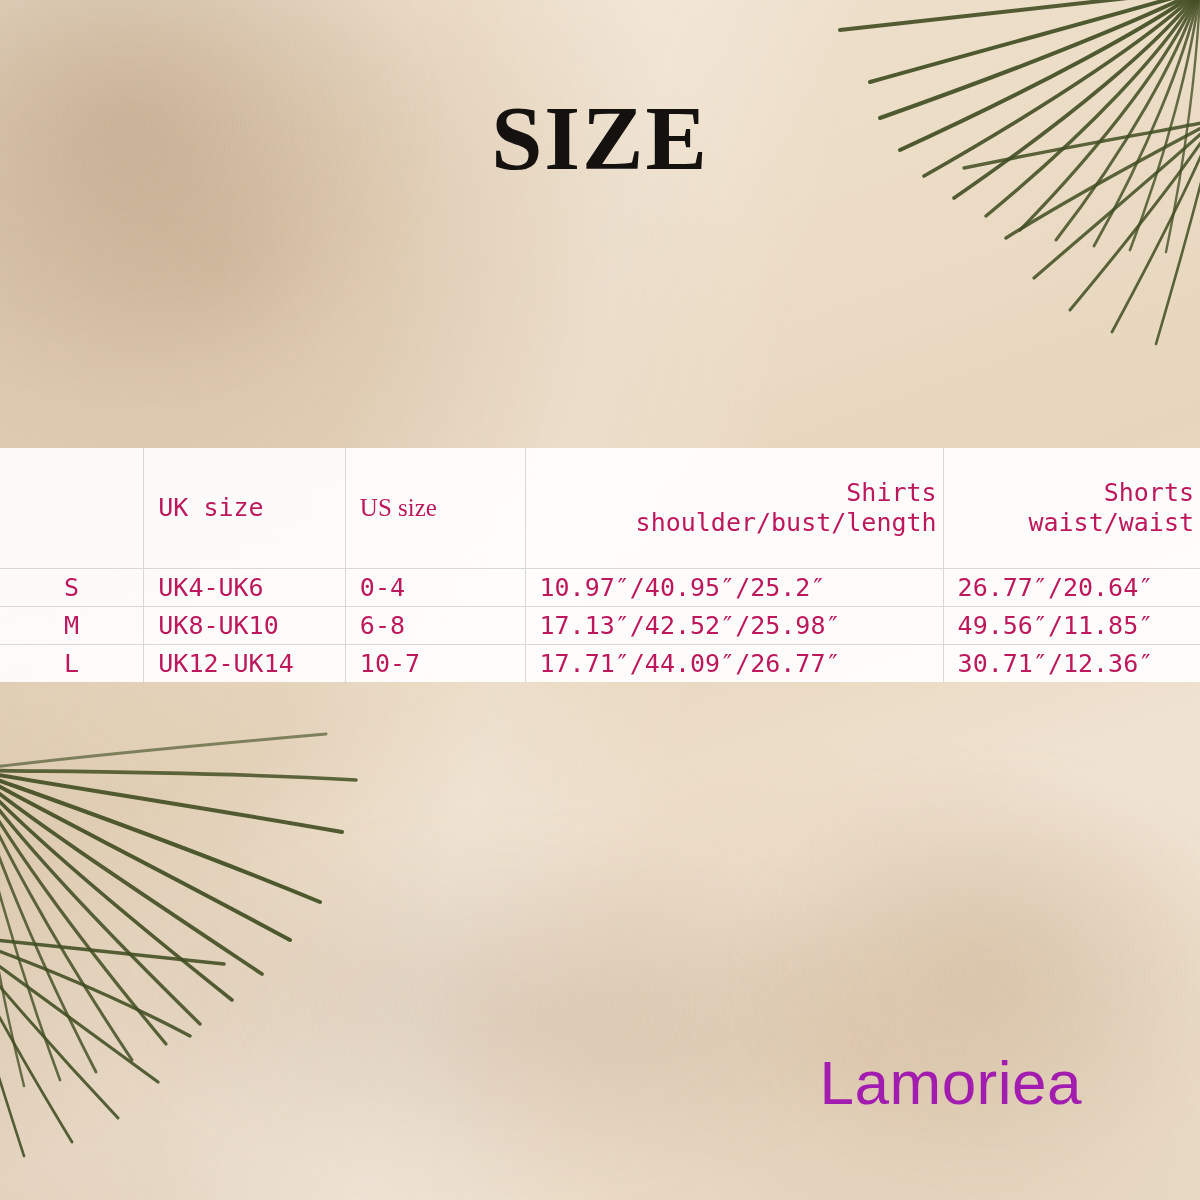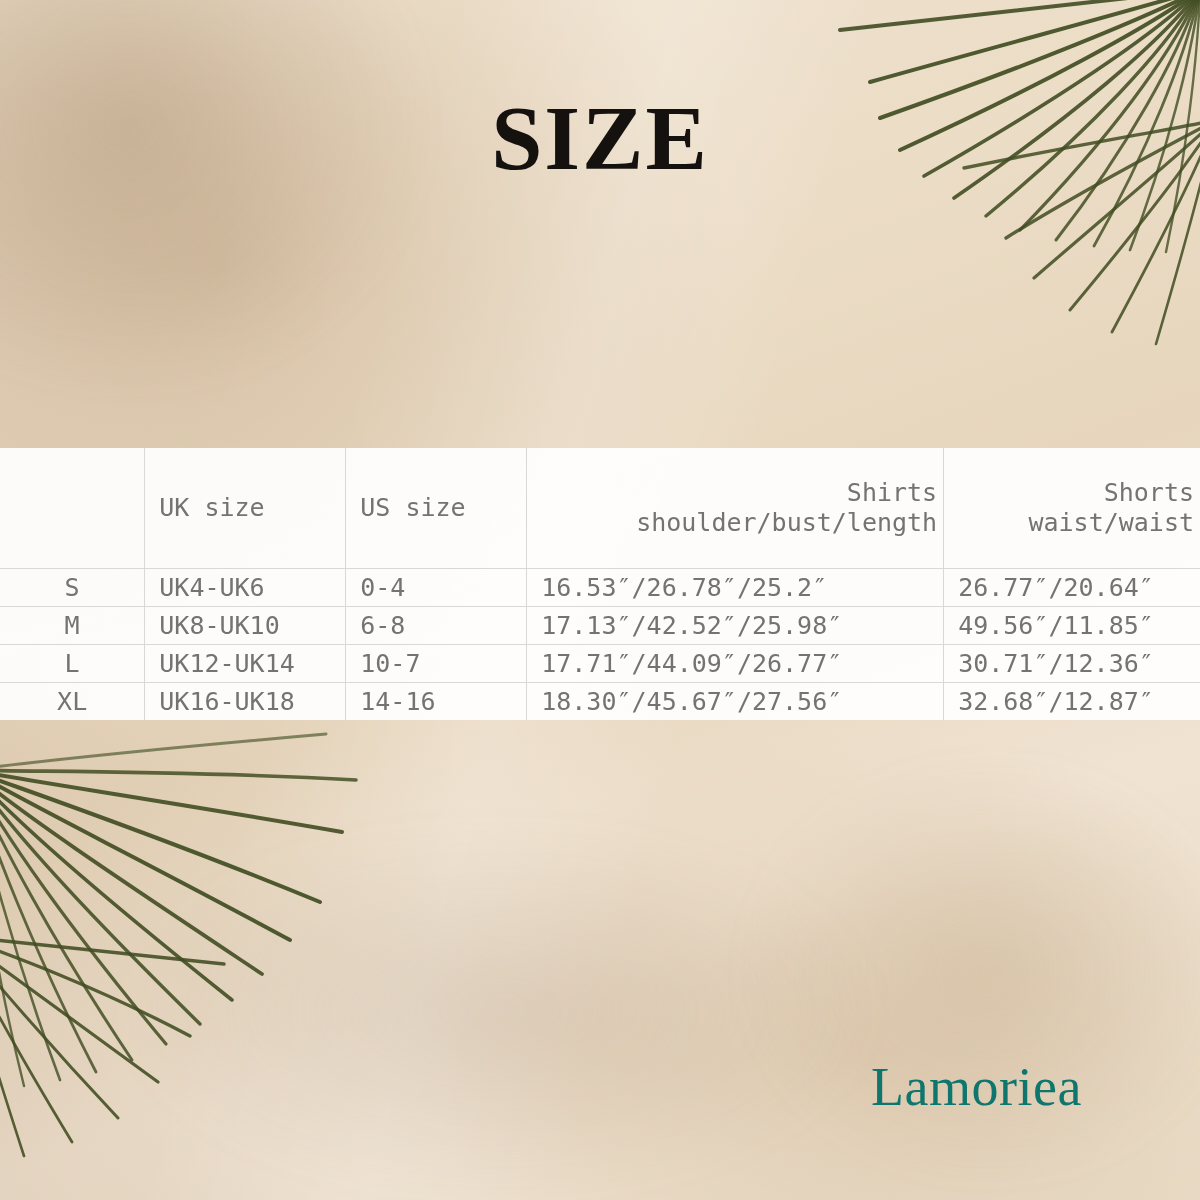--- a/index.html
+++ b/index.html
@@ -81,39 +81,39 @@
     font-weight: 700;
     color: #14110f;
     line-height: 1;
   }
 
   
   .brand {
     position: absolute;
     right: 118px;
     bottom: 82px;
-    font-family: Liberation Serif, serif;
-    font-size: 54px;
-    color: #0f766e;
+    font-family: Liberation Sans, sans-serif;
+    font-size: 62px;
+    color: #a21caf;
     letter-spacing: 0.5px;
   }
 
   
   .table-wrap {
     position: absolute;
     left: 0;
     top: 448px;
     width: 1200px;
     background: rgba(255,255,255,0.92);
   }
   table.size-table {
     width: 1200px;
     border-collapse: collapse;
     font-family: "DejaVu Sans Mono", monospace;
-    color: #737373;
+    color: #be185d;
   }
   table.size-table th,
   table.size-table td {
     border: 1px solid #d8d8d8;
     padding: 0;
     vertical-align: middle;
   }
   table.size-table thead th {
     height: 112px;
     font-weight: 400;
@@ -132,21 +132,21 @@
     line-height: 1;
     padding: 0 0 0 14px;
     white-space: nowrap;
   }
   table.size-table tbody td.size-col {
     text-align: center;
     padding-left: 0;
   }
   .col-size { width: 155px; }
   .col-uk   { width: 190px; }
-  .col-us   { width: 178px; }
+  .col-us   { width: 178px; font-family: Liberation Serif, serif; }
   .col-shirt{ width: 424px; }
   .col-short{ width: 253px; }
 
   .hdr-two-line span { display: block; }
   .hdr-line1 { }
   .hdr-line2 { }
 
   
   table.size-table th:first-child,
   table.size-table td:first-child { border-left: none; }
@@ -248,43 +248,36 @@
             <span class="hdr-line1">Shorts</span>
             <span class="hdr-line2">waist/waist</span>
           </th>
         </tr>
       </thead>
       <tbody>
         <tr>
           <td class="size-col">S</td>
           <td>UK4-UK6</td>
           <td>0-4</td>
-          <td>16.53″/26.78″/25.2″</td>
+          <td>10.97″/40.95″/25.2″</td>
           <td>26.77″/20.64″</td>
         </tr>
         <tr>
           <td class="size-col">M</td>
           <td>UK8-UK10</td>
           <td>6-8</td>
           <td>17.13″/42.52″/25.98″</td>
           <td>49.56″/11.85″</td>
         </tr>
         <tr>
           <td class="size-col">L</td>
           <td>UK12-UK14</td>
           <td>10-7</td>
           <td>17.71″/44.09″/26.77″</td>
           <td>30.71″/12.36″</td>
         </tr>
-        <tr>
-          <td class="size-col">XL</td>
-          <td>UK16-UK18</td>
-          <td>14-16</td>
-          <td>18.30″/45.67″/27.56″</td>
-          <td>32.68″/12.87″</td>
-        </tr>
       </tbody>
     </table>
   </div>
 
   <div class="brand">Lamoriea</div>
 
 </div>
 
 </body></html>

